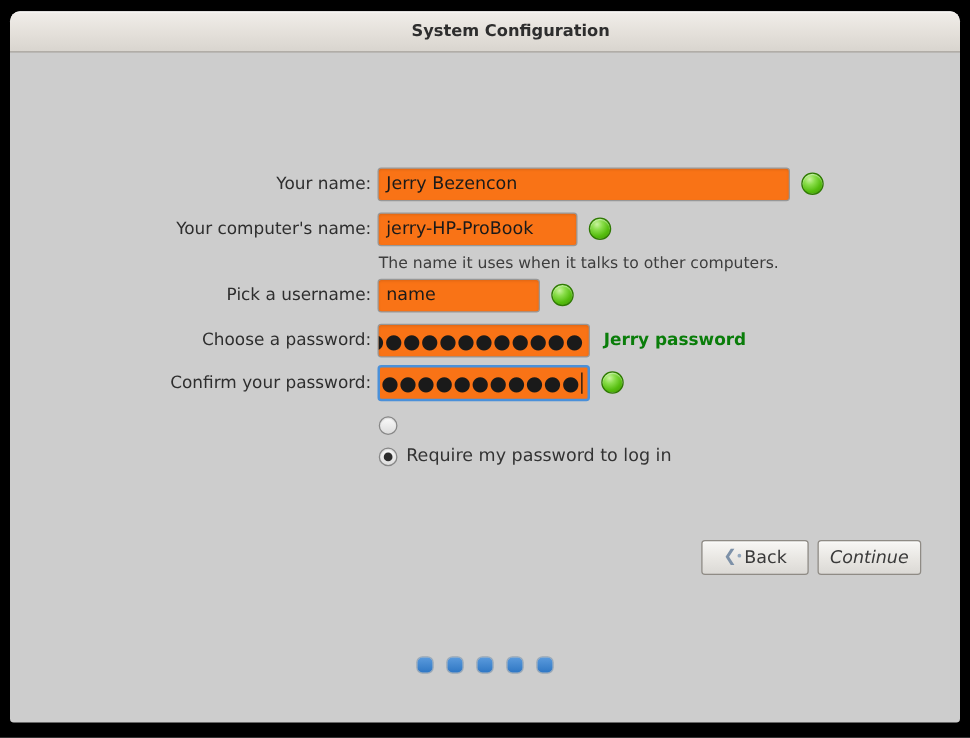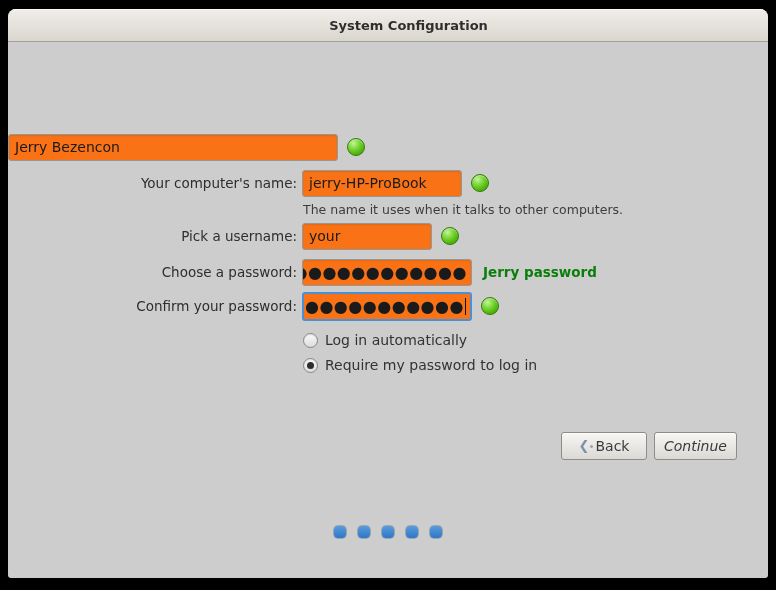--- a/index.html
+++ b/index.html
@@ -121,39 +121,40 @@
 <body>
 
 <div class="window">
 
   <div class="titlebar">
     <span class="title">System Configuration</span>
   </div>
 
 
   <div class="row" style="top:124px">
+    <span class="lbl">Your name:</span>
     <div class="textbox" style="width:330px">
       <span>Jerry Bezencon</span>
     </div>
     <span class="orb"></span>
   </div>
 
   <div class="row" style="top:160px">
     <span class="lbl">Your computer's name:</span>
     <div class="textbox" style="width:160px">
       <span>jerry-HP-ProBook</span>
     </div>
     <span class="orb"></span>
   </div>
   <div class="helper">The name it uses when it talks to other computers.</div>
 
   <div class="row" style="top:213px">
     <span class="lbl">Pick a username:</span>
     <div class="textbox" style="width:130px">
-      <span>your</span>
+      <span>name</span>
     </div>
     <span class="orb"></span>
   </div>
 
   <div class="row" style="top:249px">
     <span class="lbl">Choose a password:</span>
     <div class="textbox pwd" style="width:170px">
       <span>●●●●●●●●●●●●●●</span>
     </div>
     <span class="strength">Jerry password</span>
@@ -163,21 +164,20 @@
     <span class="lbl">Confirm your password:</span>
     <div class="textbox pwd focused" style="width:170px">
       <span>●●●●●●●●●●●●●●</span>
       <span class="caret"></span>
     </div>
     <span class="orb"></span>
   </div>
 
   <div class="radio-row" style="top:322px">
     <span class="radio"></span>
-    <span class="radio-label">Log in automatically</span>
   </div>
   <div class="radio-row" style="top:347px">
     <span class="radio checked"></span>
     <span class="radio-label">Require my password to log in</span>
   </div>
 
   <div class="btn btn-back">
     <span class="back-arrow">❮</span>
     <span>Back</span>
   </div>

